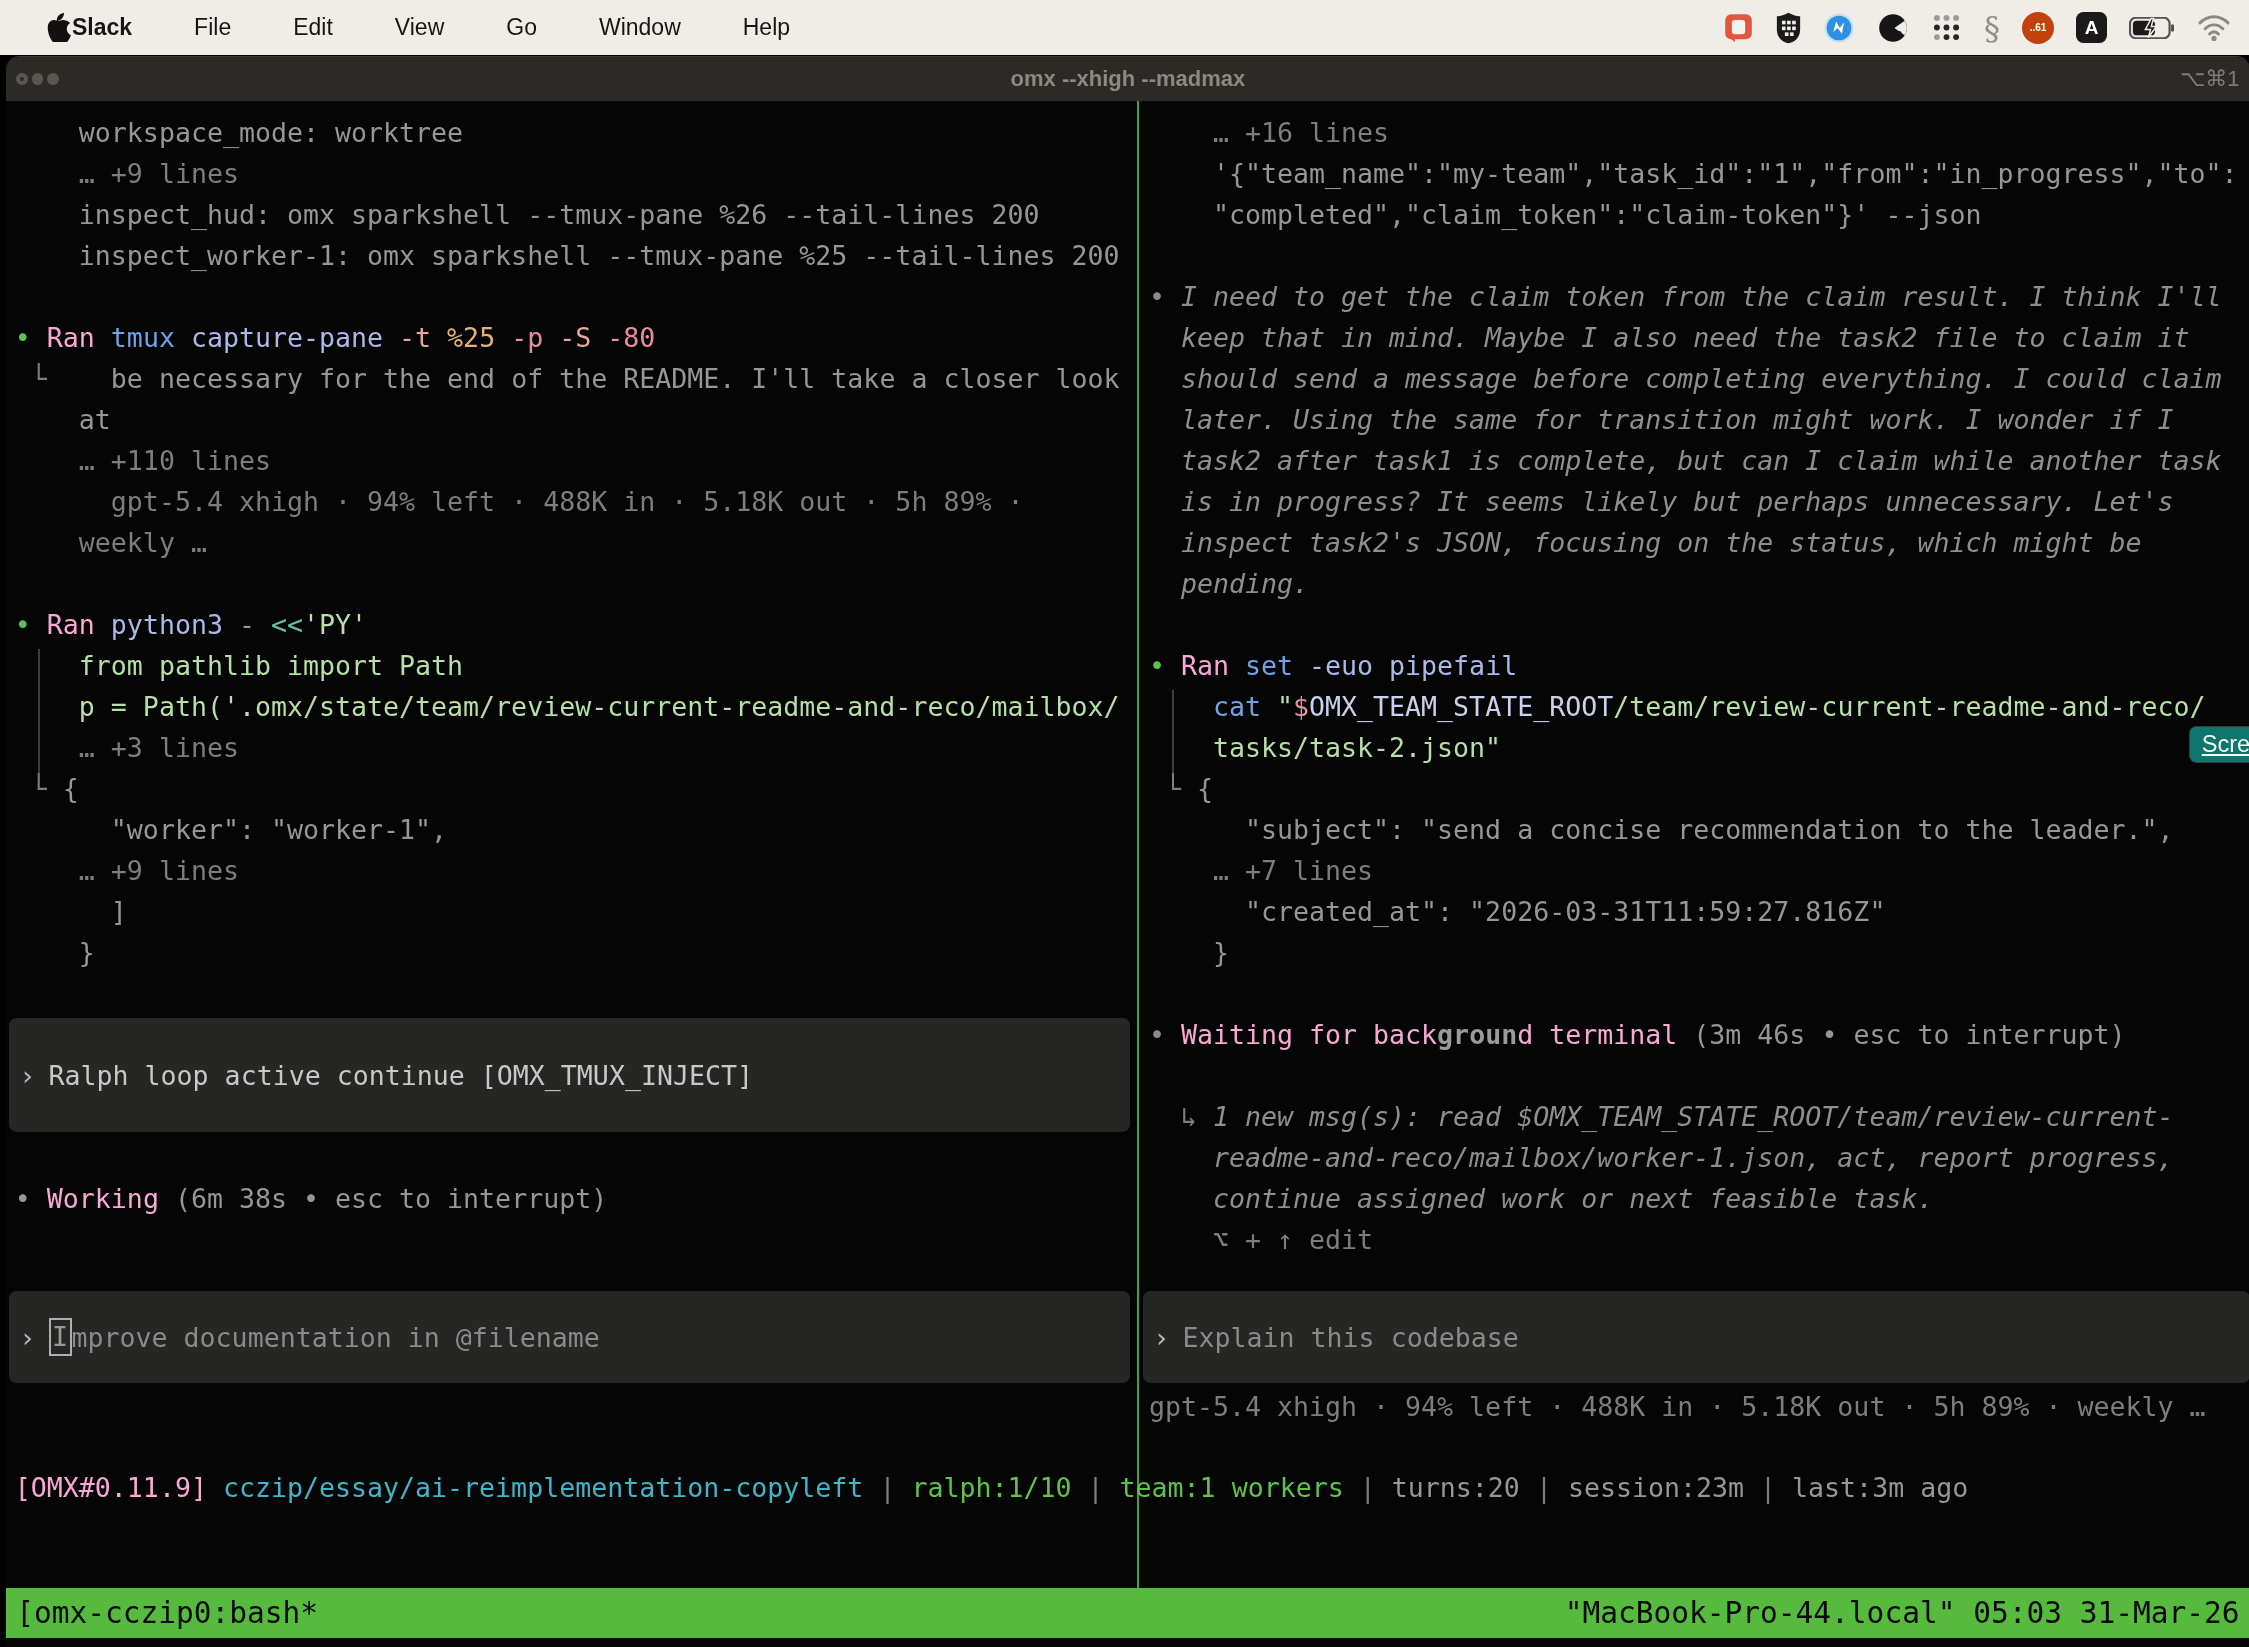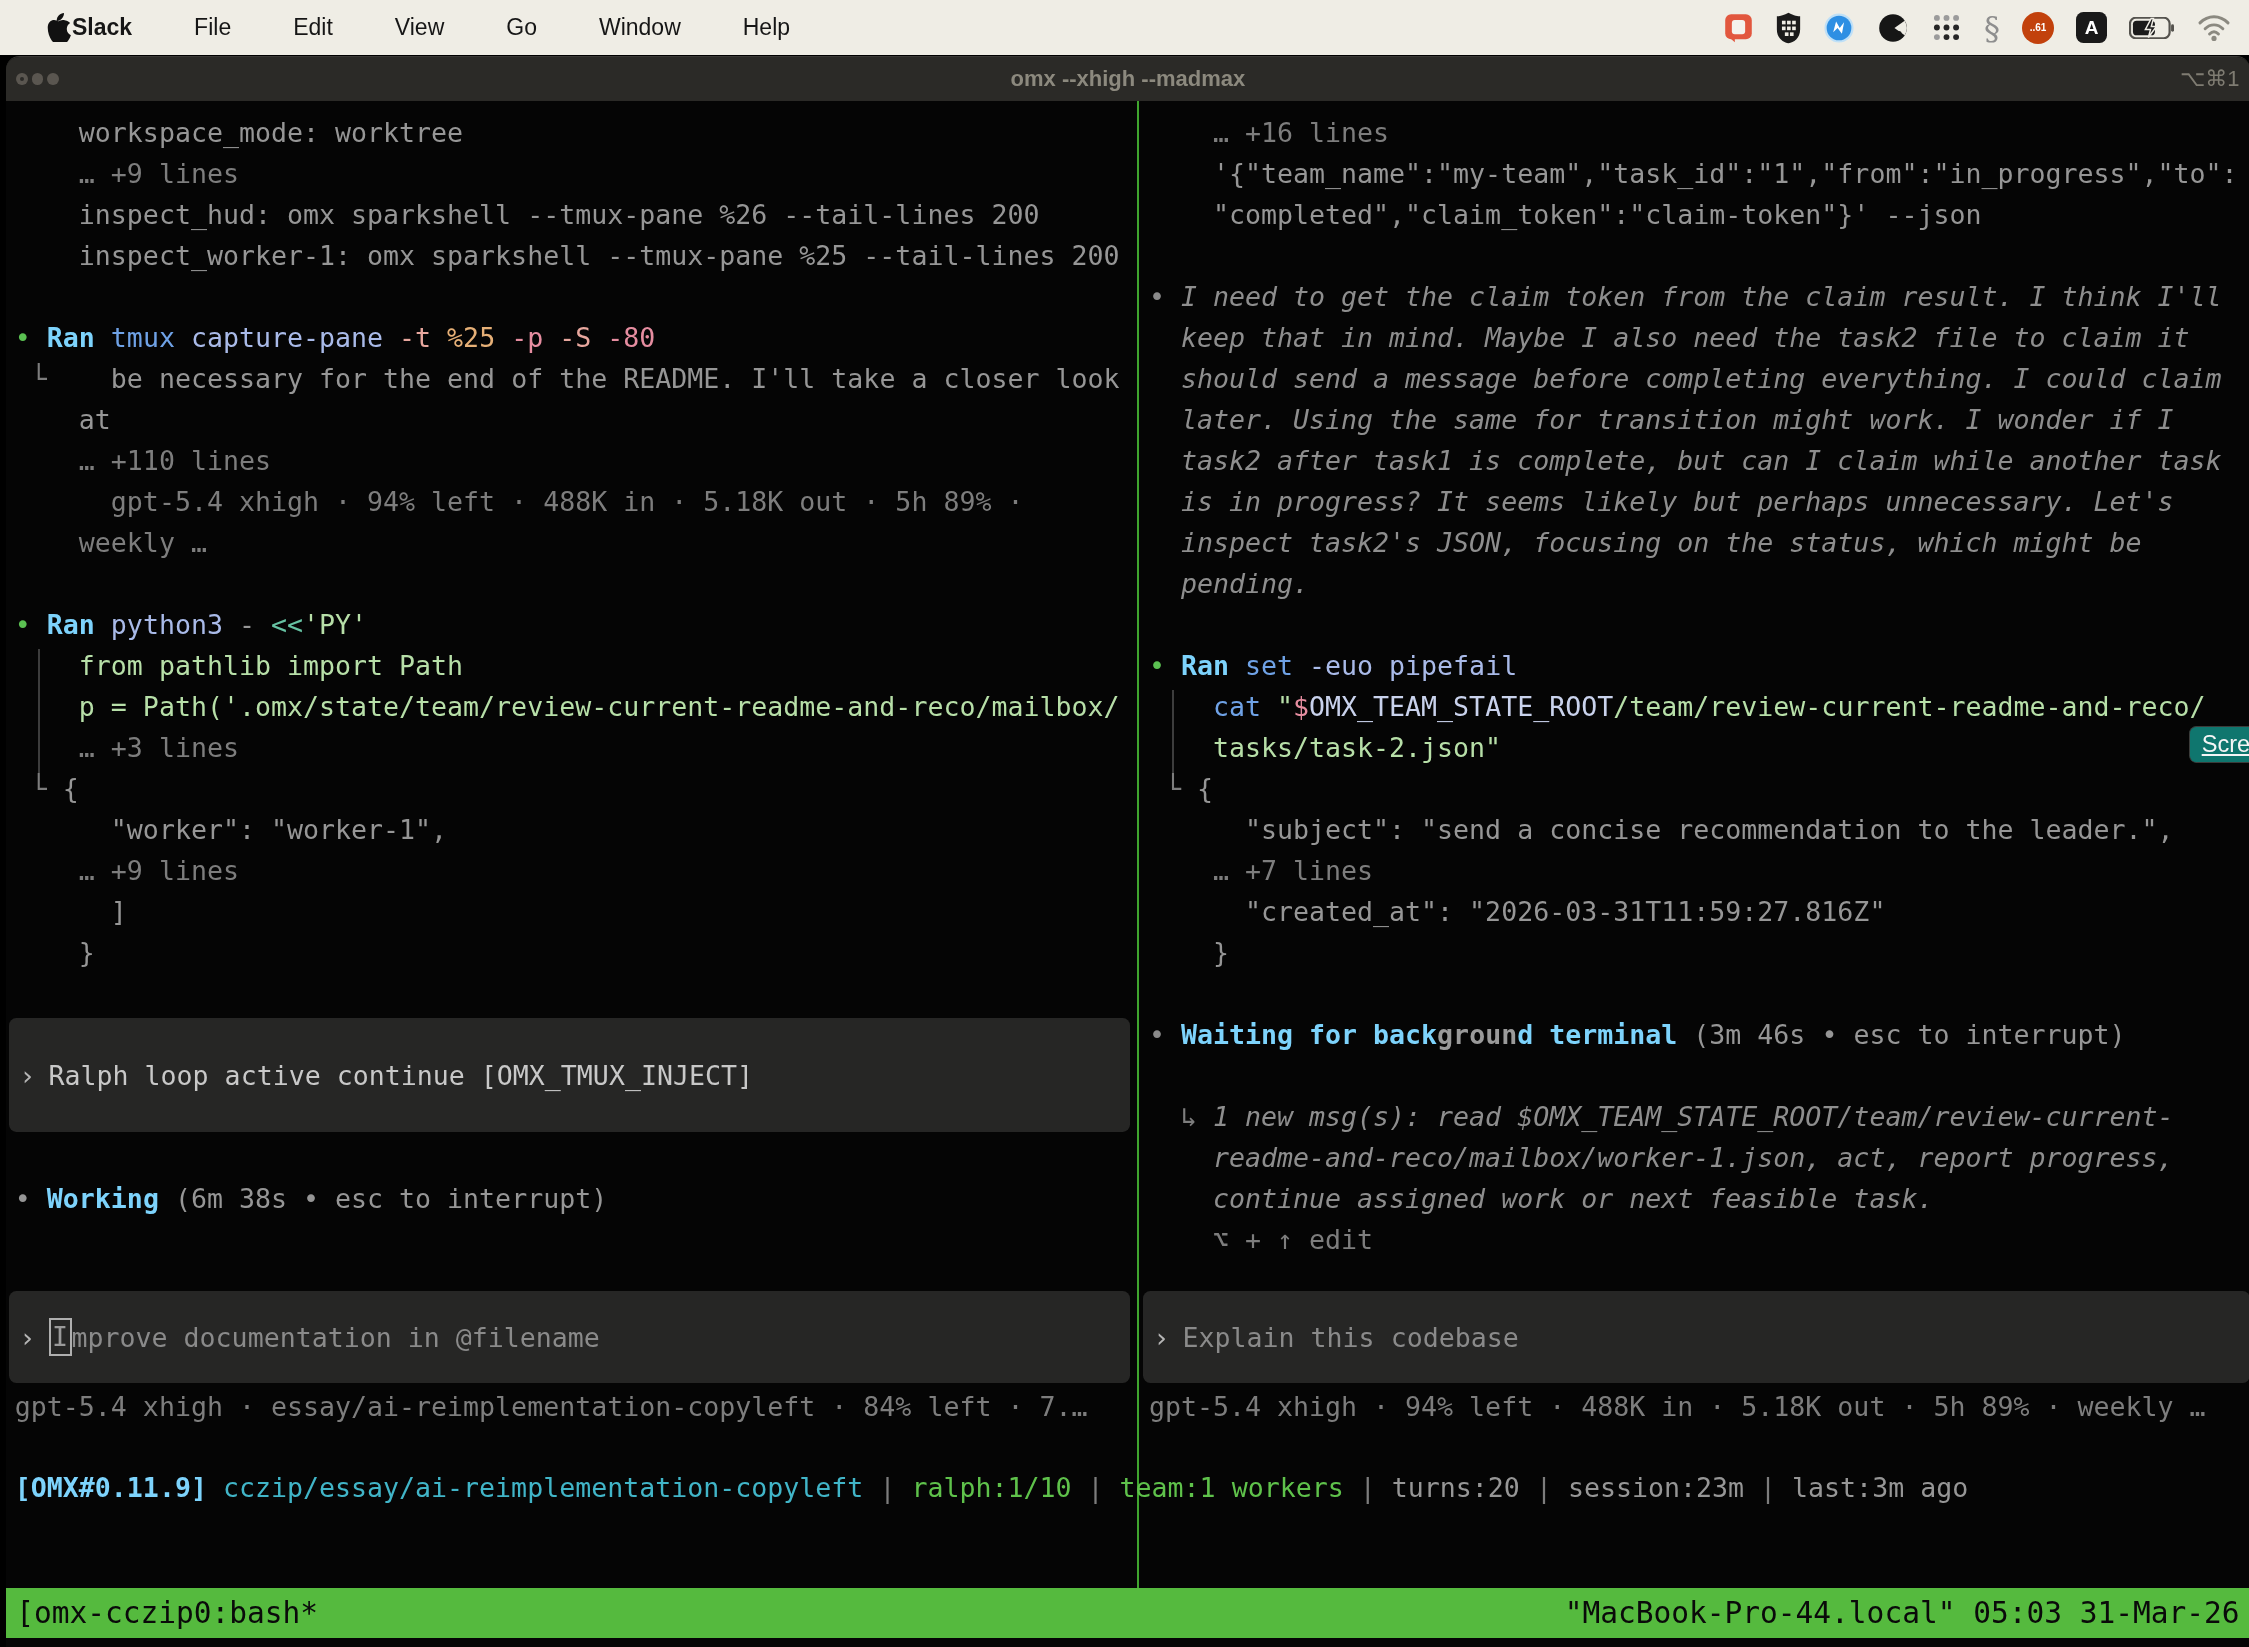--- a/index.html
+++ b/index.html
@@ -41,21 +41,21 @@
   .light.close::after{ content:""; position:absolute; left:3.7px; top:3.7px; width:4.4px; height:4.4px;
     border-radius:50%; background:#2B2A27; }
   .wtitle{ position:absolute; left:0; right:0; text-align:center; color:#8C897E;
     font-size:22px; font-weight:bold; }
   .wshortcut{ position:absolute; right:10.3px; color:#7F7C72; font-size:22px; }
   
   .divider{ position:absolute; left:1131px; top:44px; width:2.2px; height:1487px; background:#3FA52E; }
   .lines{ position:absolute; font-size:26.6px; line-height:41px; color:#969696; }
   .tline{ height:41px; white-space:pre; }
   .g{color:#969696} .d{color:#7D7D7D}
-  .w{color:#7dd3fc;font-weight:bold}
+  .w{color:#f9a8d4;font-weight:normal}
   .shim{color:#9A9A9A;font-weight:bold}
   .bg{color:#5BC152} .bgr{color:#8A8A8A}
   .blue{color:#6FA2E6} .peri{color:#A9BAE8} .periL{color:#C9D2EC}
   .grn{color:#B7DFA8} .teal{color:#66C2A3}
   .pink{color:#E68DA0} .salmon{color:#E8A79E} .orange{color:#E6B077}
   .it{color:#8E8E8E;font-style:italic}
   .cy{color:#41B5C8} .lime{color:#5FC24B}
   .pr{color:#B5B5B5} .boxtext{color:#C8C8C8}
   .guide{ position:absolute; width:2.2px; background:#3D3D3D; }
   .inputbox{
@@ -219,23 +219,20 @@
   <div class="lines" style="left:8.9px; top:1121px;">
       <div class="tline"><span class="g">• </span><span class="w">Working </span><span class="g">(6m 38s • esc to interrupt)</span></div>
     </div>
 
   <div class="inputbox" style="left:3px; top:1234px; width:1121px; height:92px;">
     <span class="pr">›</span>
     <span class="cursor">I</span>
     <span>mprove documentation in @filename</span>
   </div>
 
-  <div class="lines" style="left:8.9px; top:1329px;">
-      <div class="tline"><span class="d">gpt-5.4 xhigh · essay/ai-reimplementation-copyleft · 84% left · 7.…</span></div>
-    </div>
 
   <div class="lines" style="left:1143px; top:55px; width:1101px;">
       <div class="tline"><span class="d">    … +16 lines</span></div>
       <div class="tline"><span class="g">    '{"team_name":"my-team","task_id":"1","from":"in_progress","to":</span></div>
       <div class="tline"><span class="g">    "completed","claim_token":"claim-token"}' --json</span></div>
       <div class="tline">&nbsp;</div>
       <div class="tline"><span class="bgr">• </span><span class="it">I need to get the claim token from the claim result. I think I'll</span></div>
       <div class="tline"><span class="it">  keep that in mind. Maybe I also need the task2 file to claim it</span></div>
       <div class="tline"><span class="it">  should send a message before completing everything. I could claim</span></div>
       <div class="tline"><span class="it">  later. Using the same for transition might work. I wonder if I</span></div>

